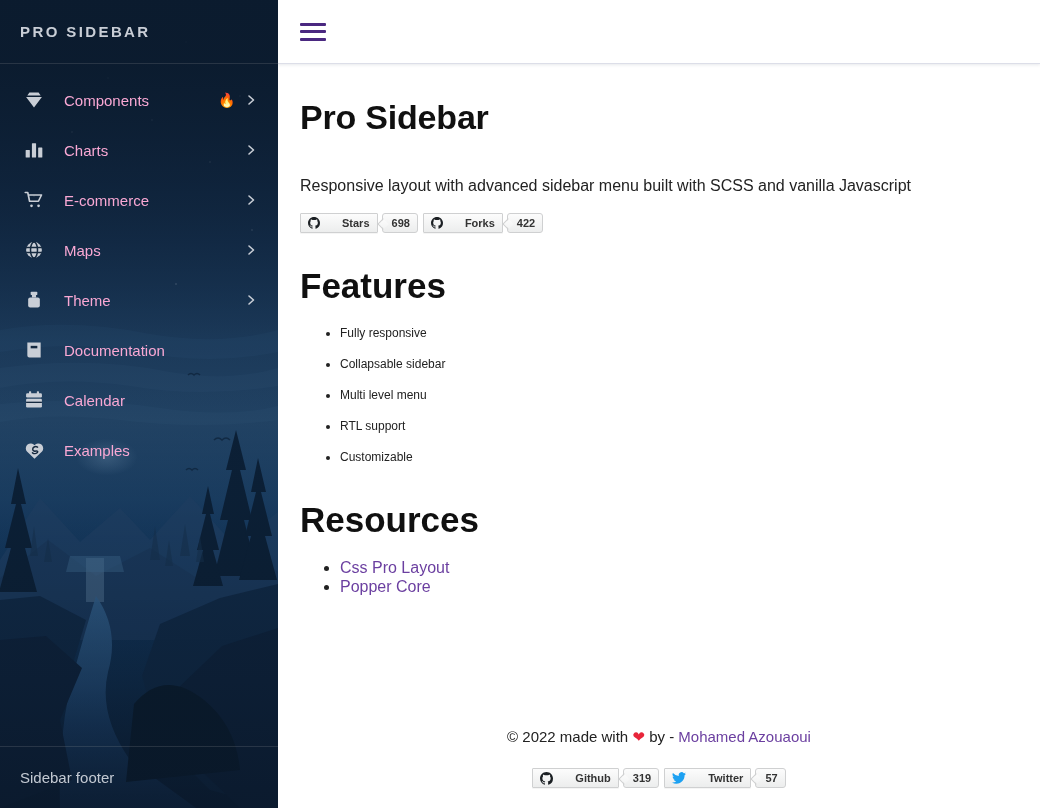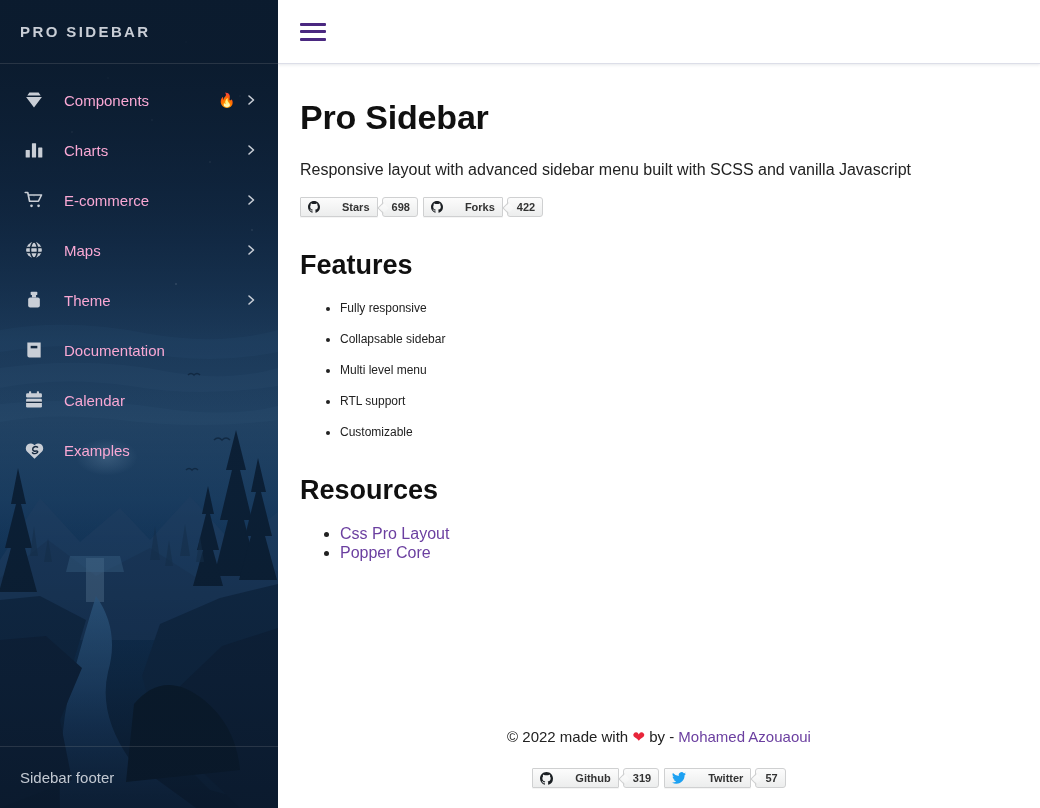--- a/index.html
+++ b/index.html
@@ -129,28 +129,28 @@
     overflow: hidden;
   }
   h1.title {
     margin: 0 0 0 0;
     font-size: 34px;
     font-weight: bold;
     color: #101010;
     letter-spacing: -0.2px;
   }
   p.subtitle {
-    margin: 24px 0 0 0;
+    margin: 40px 0 0 0;
     font-size: 16px;
     color: #222;
   }
   .badge-row { margin-top: 18px; display: flex; gap: 5px; align-items: center; }
   h2.section {
     margin: 33px 0 0 0;
-    font-size: 27px;
+    font-size: 35px;
     font-weight: bold;
     color: #101010;
   }
   ul.bullets {
     margin: 18px 0 0 0;
     padding-left: 40px;
     list-style: disc;
   }
   ul.bullets li {
     font-size: 12px;

